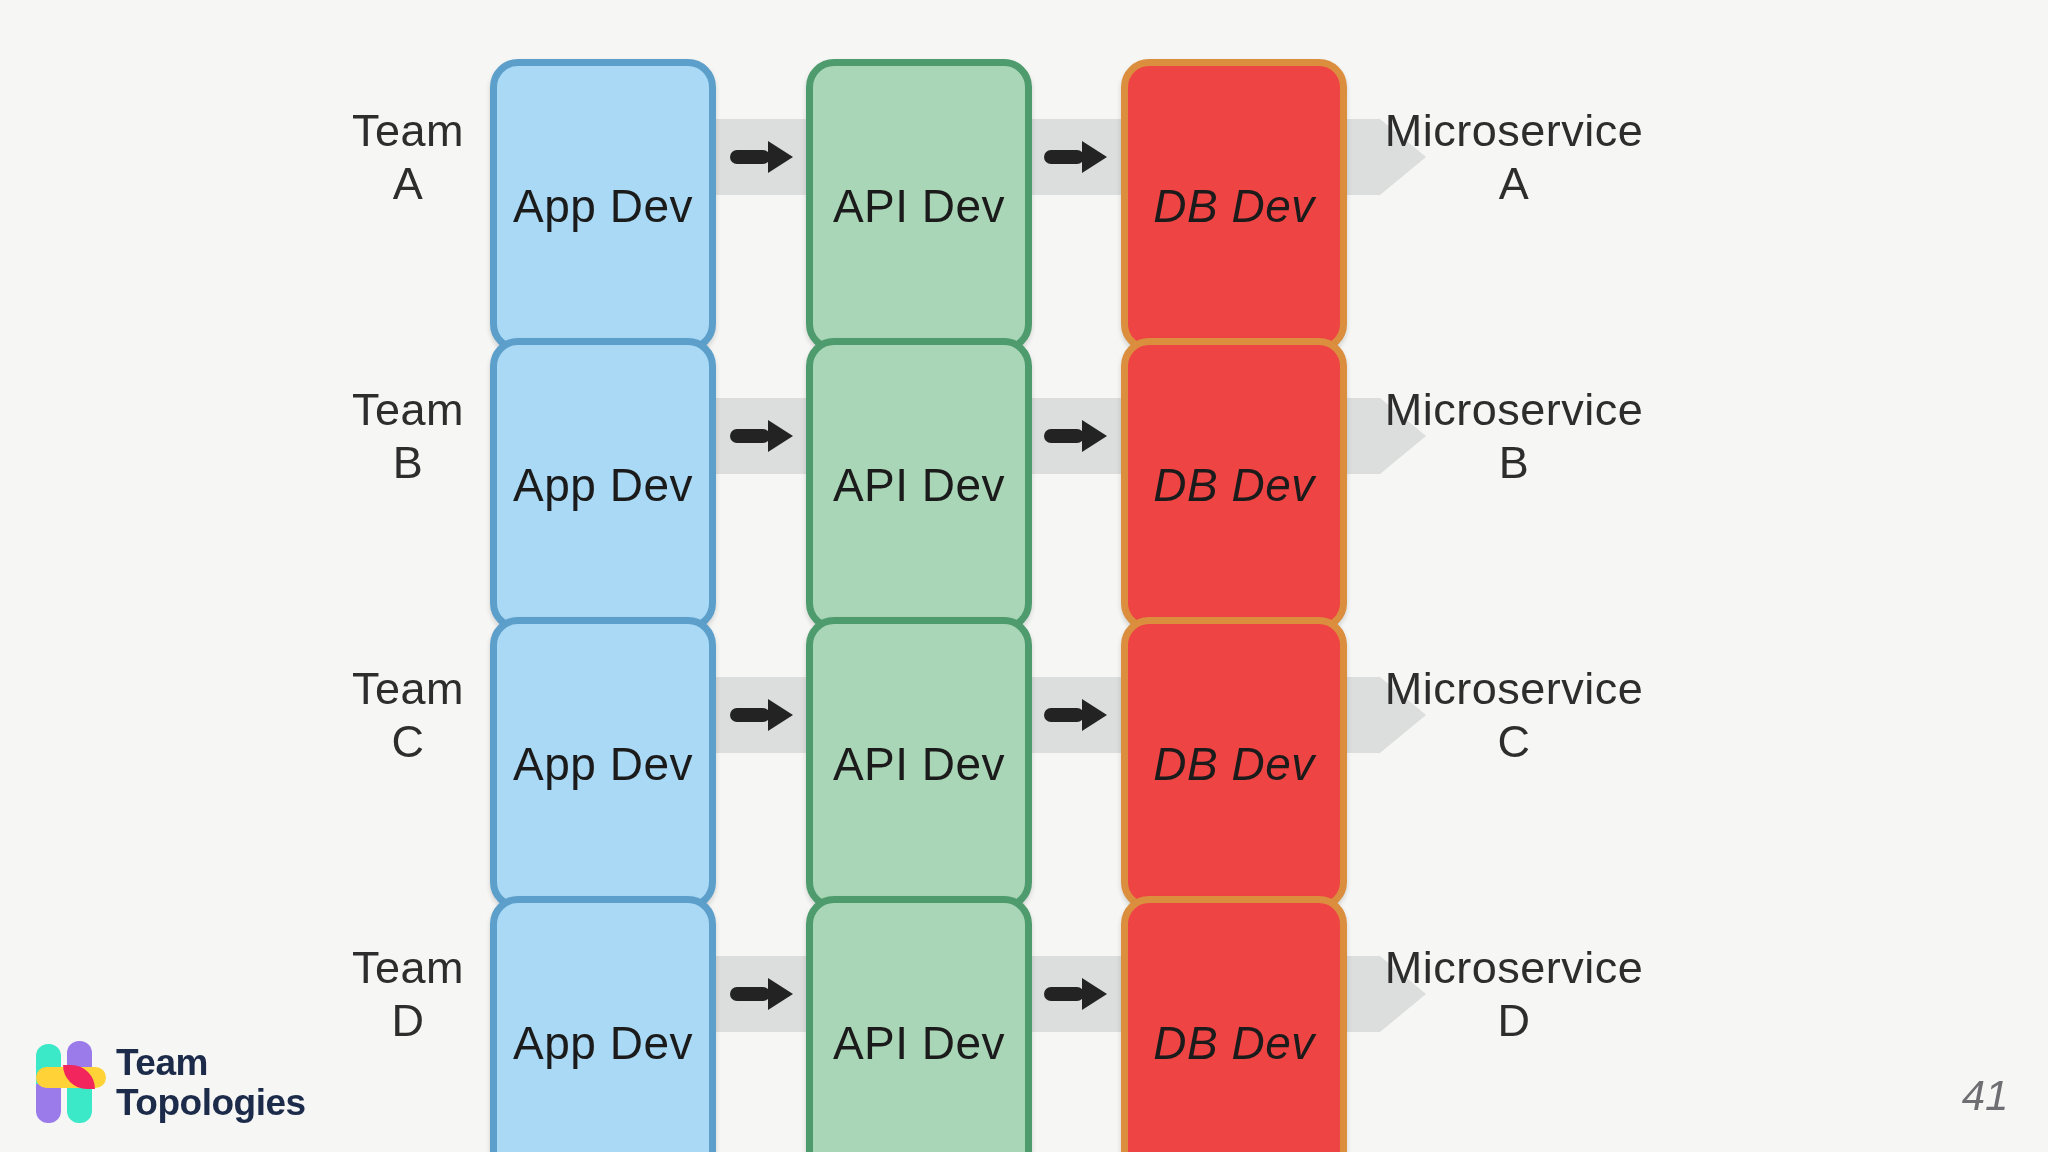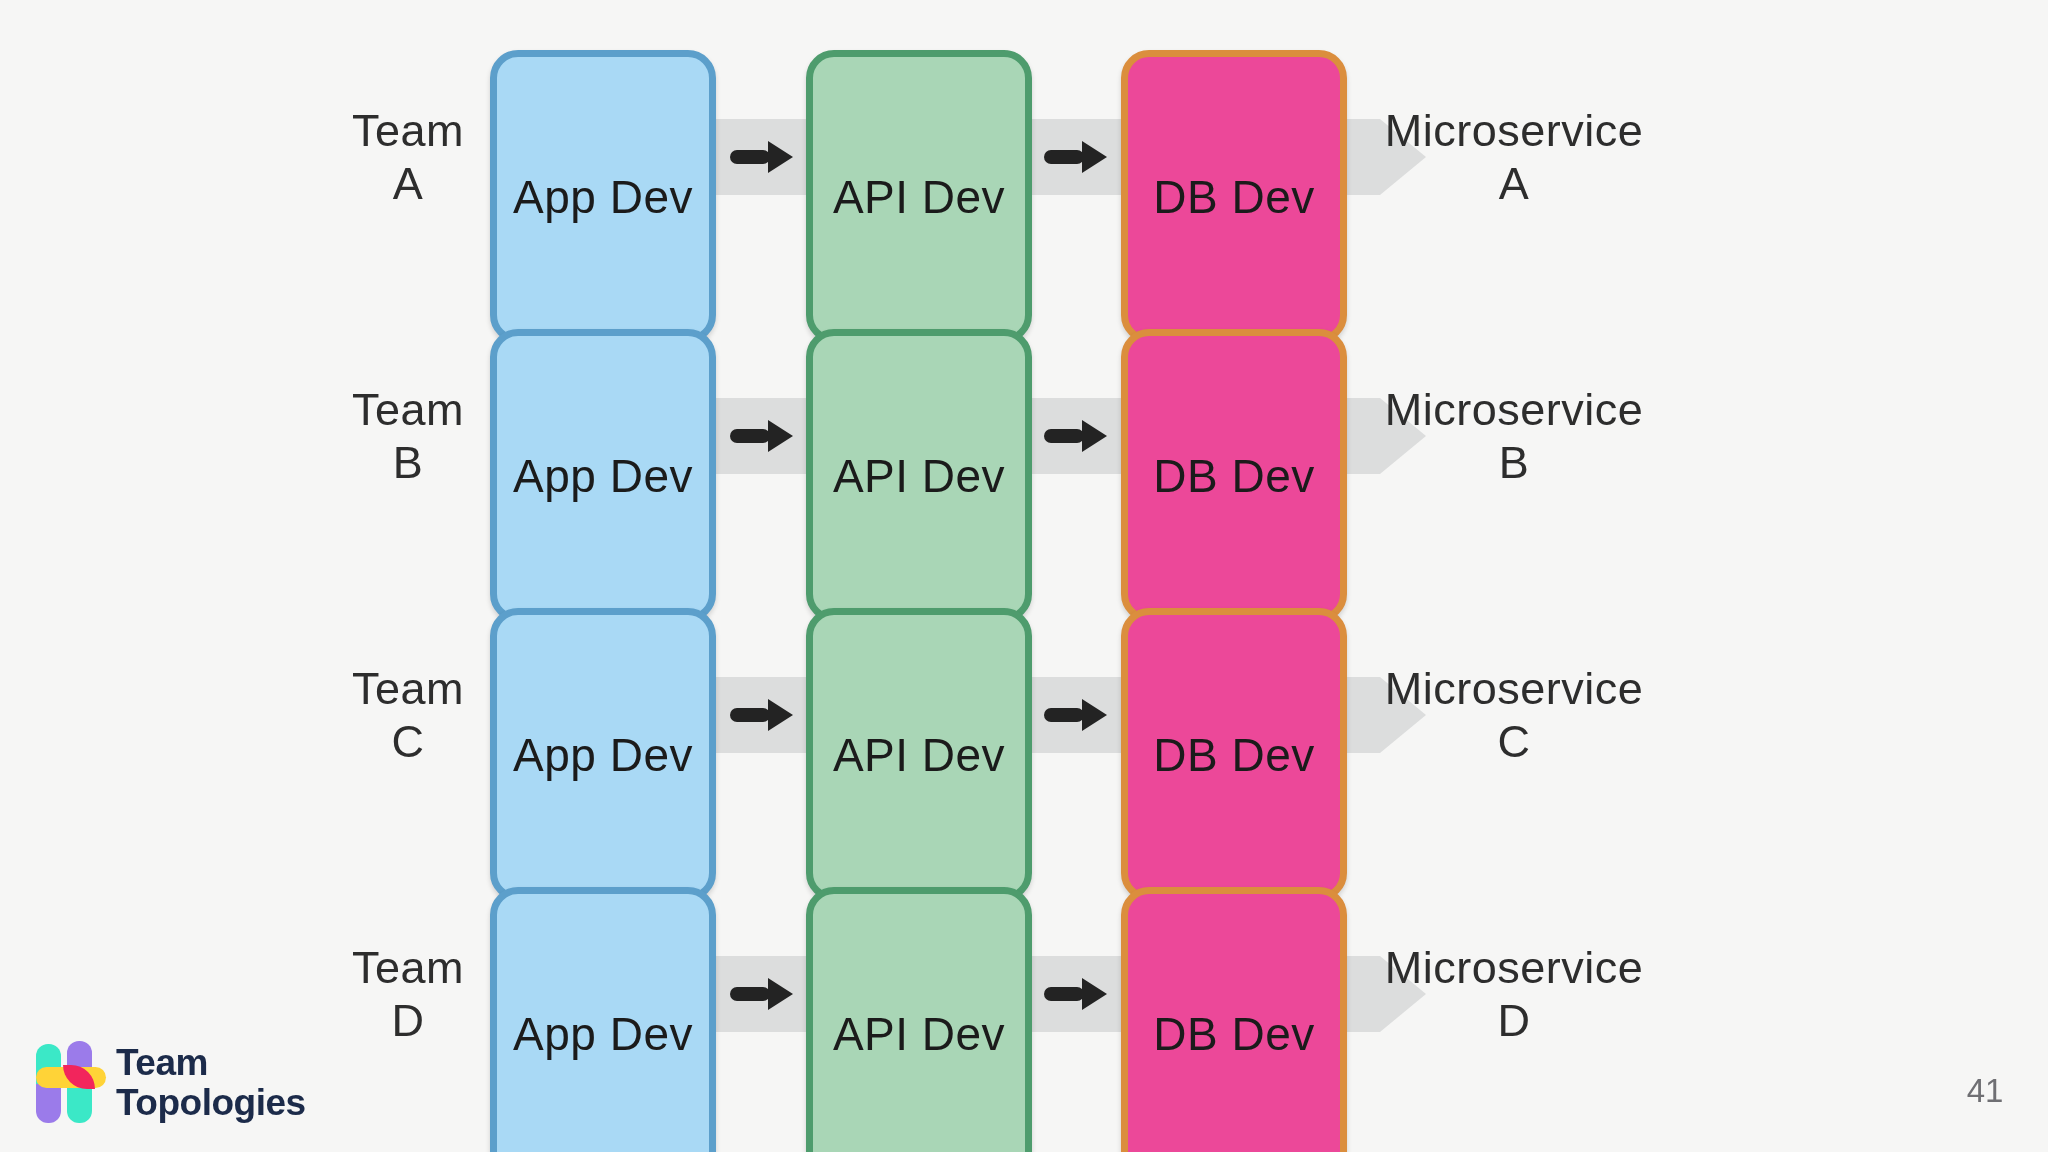--- a/index.html
+++ b/index.html
@@ -31,34 +31,34 @@
     font-weight:400;color:#2d2d2d;
     text-align:center;
     letter-spacing:0.5px;
     z-index:2;
   }
   .team-label{left:298px;width:220px;}
   .ms-label{left:1359px;width:310px;}
   .side-label span{display:block;}
 
   .box{
-    position:absolute;top:7px;
+    position:absolute;top:16px;
     width:226px;height:293px;
     box-sizing:border-box;
     border-radius:28px;
     border:7px solid;
     display:flex;align-items:center;justify-content:center;
     font-size:46px;font-weight:400;color:#1b1b1b;
     letter-spacing:0.5px;
     z-index:2;
     box-shadow:0 3px 5px rgba(0,0,0,0.15);
   }
   .box-app{left:490px;background:#a9d9f5;border-color:#5c9fcb;}
   .box-api{left:806px;background:#a9d6b6;border-color:#4e9c6d;align-items:center;}
-  .box-db {left:1121px;background:#ec4899;border-color:#db8e3d;}
+  .box-db {left:1121px;background:#ef4444;border-color:#db8e3d;font-style:italic;}
 
   .arrow-icon{position:absolute;top:97px;width:64px;height:34px;z-index:3;}
   .arrow-1{left:730px;}
   .arrow-2{left:1044px;}
 
   .logo{position:absolute;left:36px;top:1041px;z-index:4;}
   .logo-mark{position:absolute;left:0;top:0;width:70px;height:84px;}
   .logo-mark div{position:absolute;}
   .lm-teal-tl  {left:0;   top:3px;  width:25px;height:40px;background:#3be8c7;border-radius:12px 12px 0 0;}
   .lm-purple-bl{left:0;   top:43px; width:25px;height:39px;background:#9b7bea;border-radius:0 0 12px 12px;}
@@ -68,21 +68,21 @@
   .lm-pink     {left:27px;top:24px; width:32px;height:24px;background:#f2255c;border-radius:0 999px 0 999px;}
   .logo-text{
     position:absolute;left:80px;top:2px;
     font-size:37px;line-height:40px;font-weight:bold;
     color:#1c2b4a;letter-spacing:-0.5px;white-space:nowrap;
   }
   .logo-text span{display:block;}
 
   .page-number{
     position:absolute;left:1940px;top:1072px;width:90px;
-    font-size:33px;color:#6f6f73;text-align:center;z-index:4;
+    font-size:42px;color:#6f6f73;text-align:center;z-index:4;font-style:italic;
   }
 </style>
 </head>
 <body>
 
 <div class="slide">
 
   <section class="row row-a">
     <div class="band"></div>
     <div class="side-label team-label">

